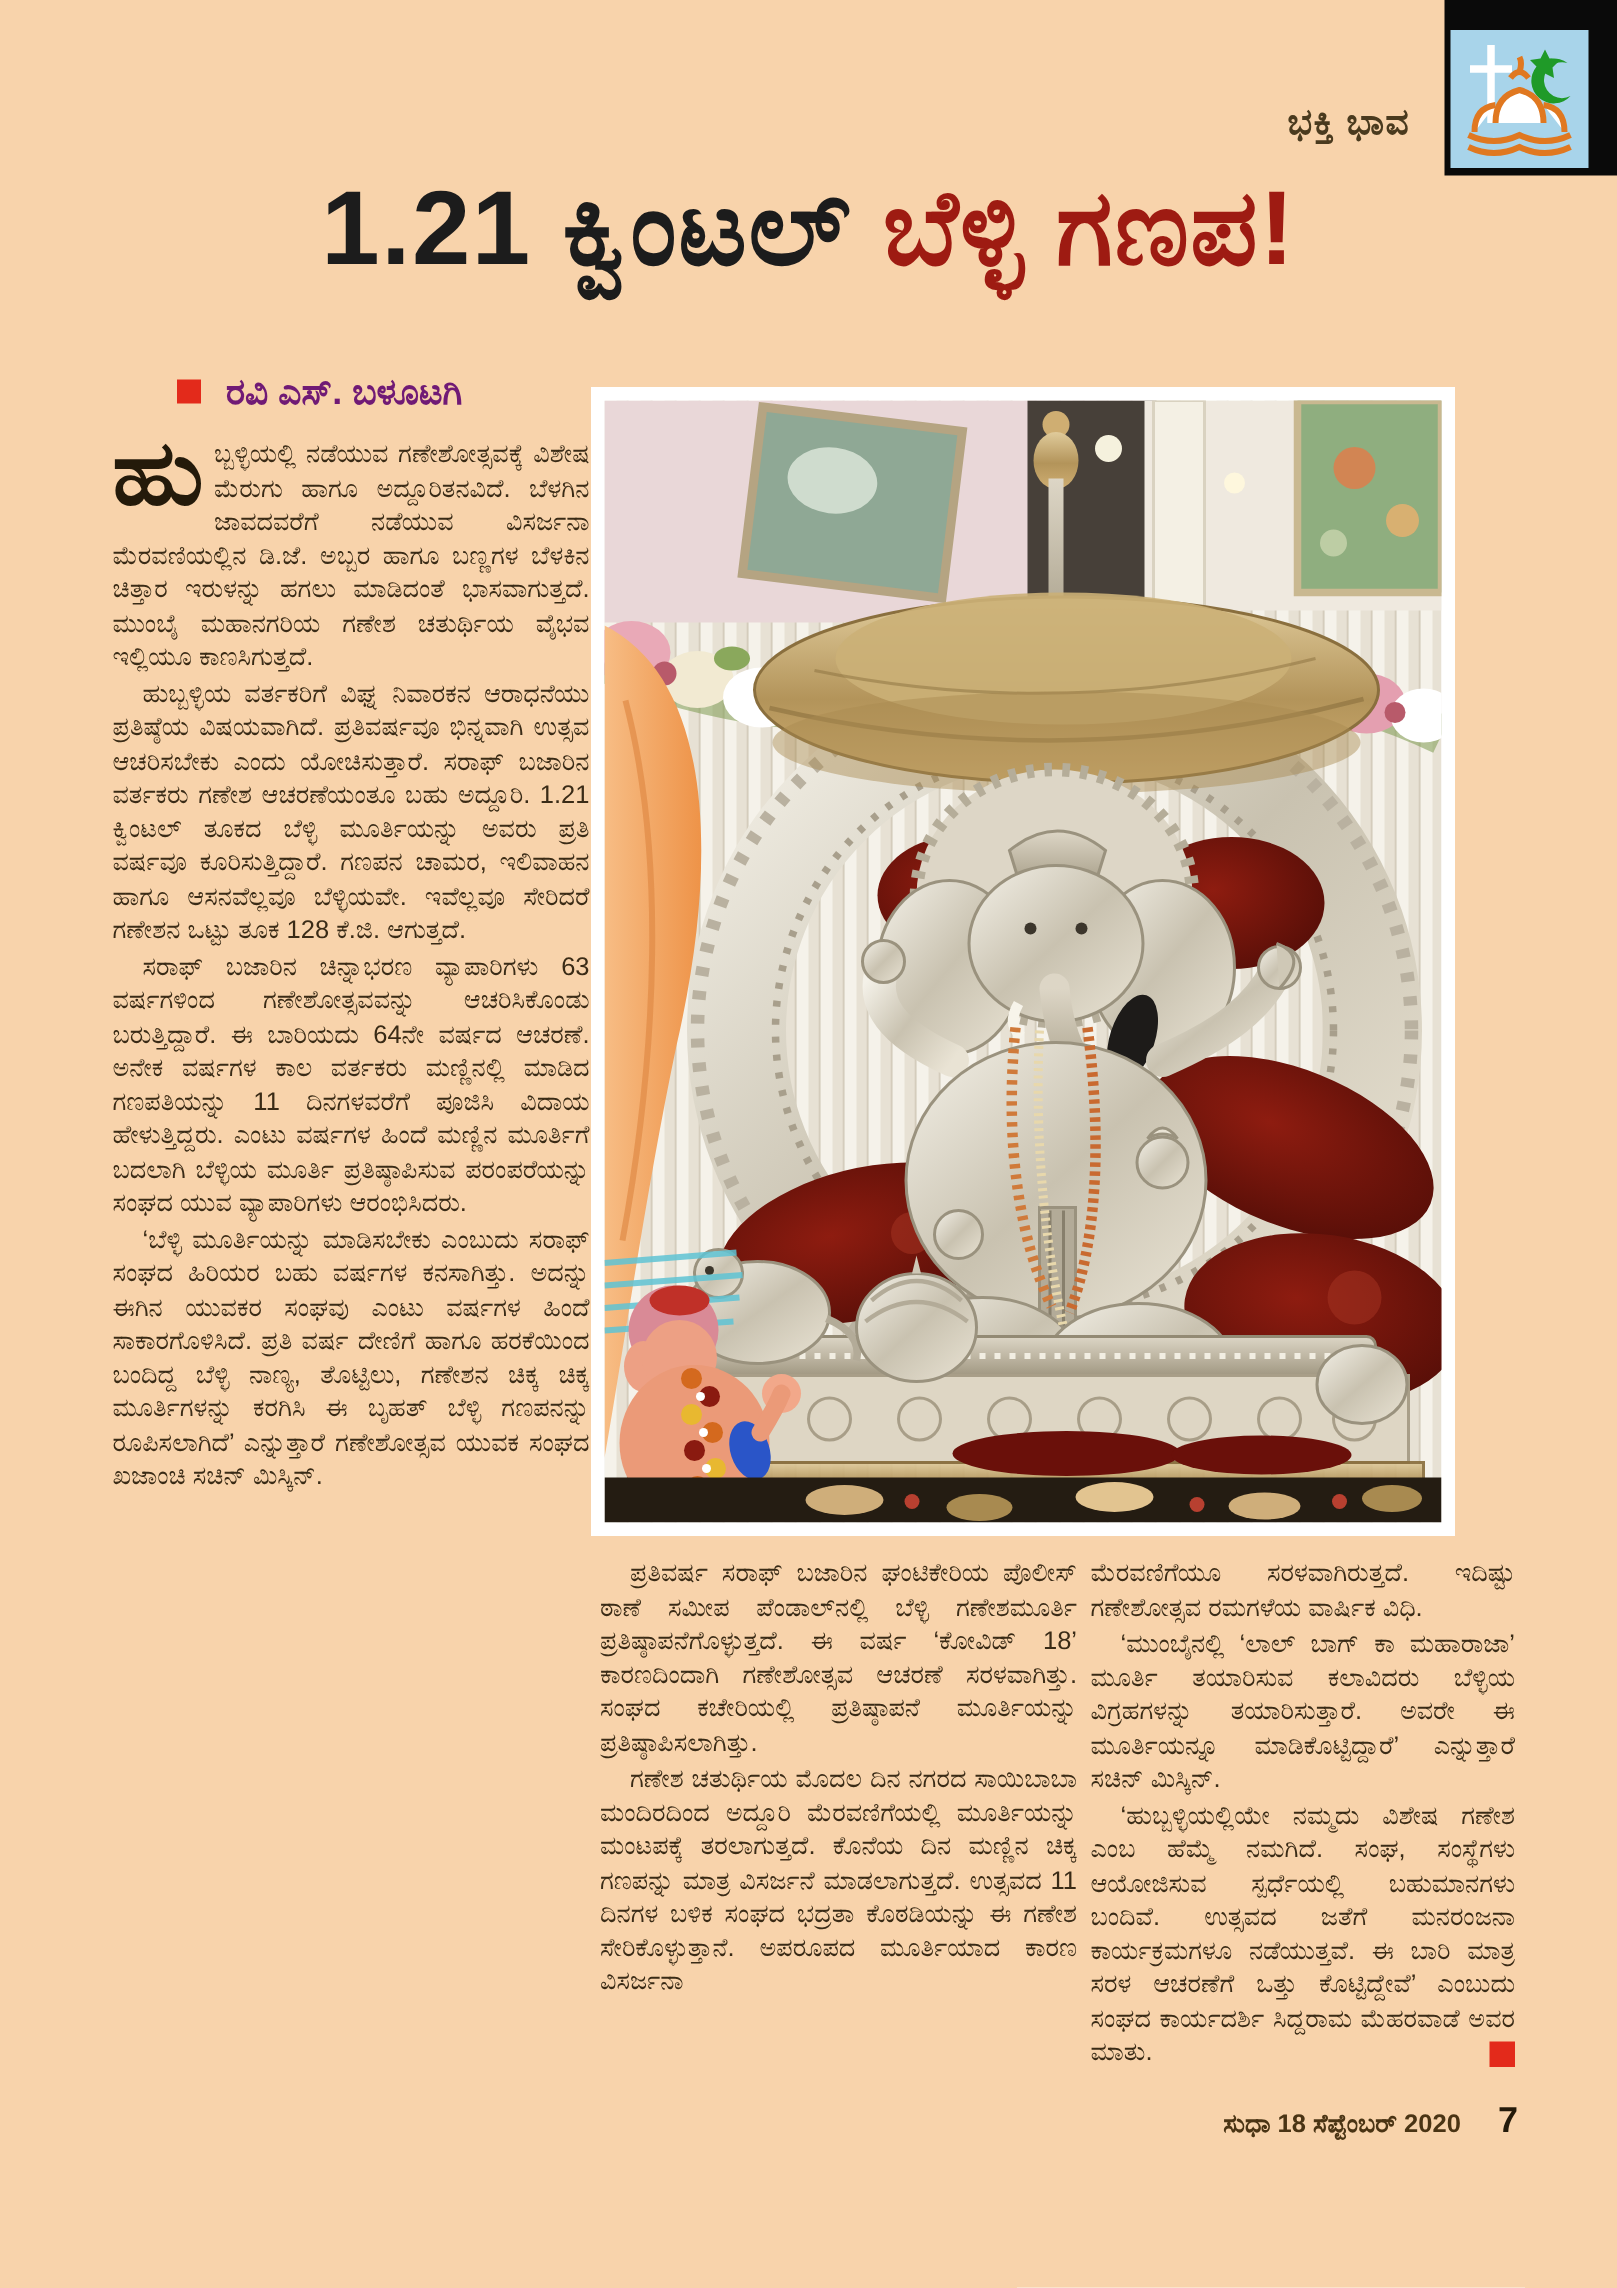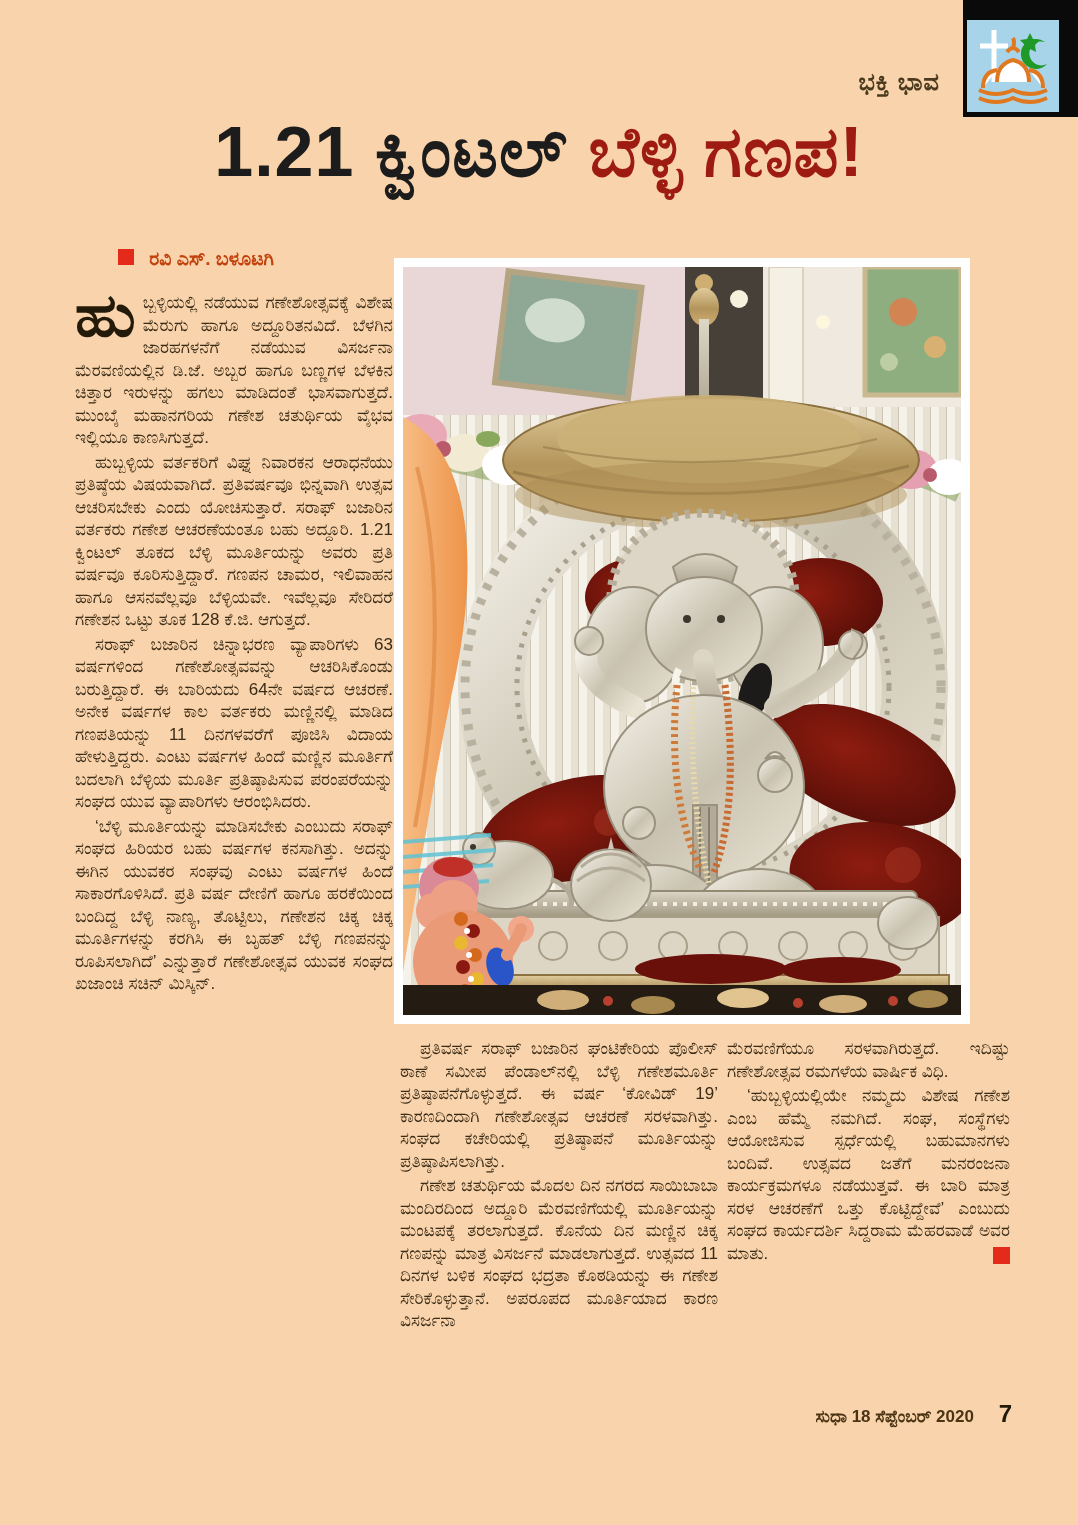--- a/index.html
+++ b/index.html
@@ -20,21 +20,21 @@
   }
   
   .headline{
     position:absolute;left:0;top:116px;width:1078px;
     text-align:center;font-weight:bold;font-size:70px;line-height:1.05;
     letter-spacing:1px;white-space:nowrap;
   }
   .headline .hl-black{color:#1c1c1c;}
   .headline .hl-red{color:#9e1b12;}
   
-  .byline{position:absolute;left:118px;top:248px;font-size:19px;font-weight:bold;color:#c2410c;}
+  .byline{position:absolute;left:118px;top:248px;font-size:24px;font-weight:bold;color:#701a75;}
   .byline .sq{display:inline-block;width:16px;height:16px;background:#e32a1b;margin-right:10px;}
   
   .col{position:absolute;font-size:17px;line-height:22.5px;text-align:justify;color:#3a2b16;}
   .col p{margin:0 0 2px 0;text-indent:20px;}
   .col p.noindent{text-indent:0;}
   .col-left{left:75px;top:292px;width:318px;}
   .col-mid{left:400px;top:1038px;width:318px;}
   .col-right{left:727px;top:1038px;width:283px;}
   .dropcap{
     float:left;font-size:60px;line-height:44px;font-weight:bold;color:#241a0a;
@@ -89,21 +89,21 @@
     <span class="hl-red">ಬೆಳ್ಳಿ ಗಣಪ!</span>
   </div>
 
   <div class="byline">
     <span class="sq"></span>
     <span>ರವಿ ಎಸ್. ಬಳೂಟಗಿ</span>
   </div>
 
   <div class="col col-left">
     <p class="noindent">
-      <span class="dropcap">ಹು</span><span>ಬ್ಬಳ್ಳಿಯಲ್ಲಿ ನಡೆಯುವ ಗಣೇಶೋತ್ಸವಕ್ಕೆ ವಿಶೇಷ ಮೆರುಗು ಹಾಗೂ ಅದ್ದೂರಿತನವಿದೆ. ಬೆಳಗಿನ ಜಾರಹಗಳನೆಗೆ ನಡೆಯುವ ವಿಸರ್ಜನಾ ಮೆರವಣಿಯಲ್ಲಿನ ಡಿ.ಜೆ. ಅಬ್ಬರ ಹಾಗೂ ಬಣ್ಣಗಳ ಬೆಳಕಿನ ಚಿತ್ತಾರ ಇರುಳನ್ನು ಹಗಲು ಮಾಡಿದಂತೆ ಭಾಸವಾಗುತ್ತದೆ. ಮುಂಬೈ ಮಹಾನಗರಿಯ ಗಣೇಶ ಚತುರ್ಥಿಯ ವೈಭವ ಇಲ್ಲಿಯೂ ಕಾಣಸಿಗುತ್ತದೆ.</span>
+      <span class="dropcap">ಹು</span><span>ಬ್ಬಳ್ಳಿಯಲ್ಲಿ ನಡೆಯುವ ಗಣೇಶೋತ್ಸವಕ್ಕೆ ವಿಶೇಷ ಮೆರುಗು ಹಾಗೂ ಅದ್ದೂರಿತನವಿದೆ. ಬೆಳಗಿನ ಜಾವದವರೆಗೆ ನಡೆಯುವ ವಿಸರ್ಜನಾ ಮೆರವಣಿಯಲ್ಲಿನ ಡಿ.ಜೆ. ಅಬ್ಬರ ಹಾಗೂ ಬಣ್ಣಗಳ ಬೆಳಕಿನ ಚಿತ್ತಾರ ಇರುಳನ್ನು ಹಗಲು ಮಾಡಿದಂತೆ ಭಾಸವಾಗುತ್ತದೆ. ಮುಂಬೈ ಮಹಾನಗರಿಯ ಗಣೇಶ ಚತುರ್ಥಿಯ ವೈಭವ ಇಲ್ಲಿಯೂ ಕಾಣಸಿಗುತ್ತದೆ.</span>
     </p>
     <p>ಹುಬ್ಬಳ್ಳಿಯ ವರ್ತಕರಿಗೆ ವಿಘ್ನ ನಿವಾರಕನ ಆರಾಧನೆಯು ಪ್ರತಿಷ್ಠೆಯ ವಿಷಯವಾಗಿದೆ. ಪ್ರತಿವರ್ಷವೂ ಭಿನ್ನವಾಗಿ ಉತ್ಸವ ಆಚರಿಸಬೇಕು ಎಂದು ಯೋಚಿಸುತ್ತಾರೆ. ಸರಾಫ್ ಬಜಾರಿನ ವರ್ತಕರು ಗಣೇಶ ಆಚರಣೆಯಂತೂ ಬಹು ಅದ್ದೂರಿ. 1.21 ಕ್ವಿಂಟಲ್ ತೂಕದ ಬೆಳ್ಳಿ ಮೂರ್ತಿಯನ್ನು ಅವರು ಪ್ರತಿ ವರ್ಷವೂ ಕೂರಿಸುತ್ತಿದ್ದಾರೆ. ಗಣಪನ ಚಾಮರ, ಇಲಿವಾಹನ ಹಾಗೂ ಆಸನವೆಲ್ಲವೂ ಬೆಳ್ಳಿಯವೇ. ಇವೆಲ್ಲವೂ ಸೇರಿದರೆ ಗಣೇಶನ ಒಟ್ಟು ತೂಕ 128 ಕೆ.ಜಿ. ಆಗುತ್ತದೆ.</p>
     <p>ಸರಾಫ್ ಬಜಾರಿನ ಚಿನ್ನಾಭರಣ ವ್ಯಾಪಾರಿಗಳು 63 ವರ್ಷಗಳಿಂದ ಗಣೇಶೋತ್ಸವವನ್ನು ಆಚರಿಸಿಕೊಂಡು ಬರುತ್ತಿದ್ದಾರೆ. ಈ ಬಾರಿಯದು 64ನೇ ವರ್ಷದ ಆಚರಣೆ. ಅನೇಕ ವರ್ಷಗಳ ಕಾಲ ವರ್ತಕರು ಮಣ್ಣಿನಲ್ಲಿ ಮಾಡಿದ ಗಣಪತಿಯನ್ನು 11 ದಿನಗಳವರೆಗೆ ಪೂಜಿಸಿ ವಿದಾಯ ಹೇಳುತ್ತಿದ್ದರು. ಎಂಟು ವರ್ಷಗಳ ಹಿಂದೆ ಮಣ್ಣಿನ ಮೂರ್ತಿಗೆ ಬದಲಾಗಿ ಬೆಳ್ಳಿಯ ಮೂರ್ತಿ ಪ್ರತಿಷ್ಠಾಪಿಸುವ ಪರಂಪರೆಯನ್ನು ಸಂಘದ ಯುವ ವ್ಯಾಪಾರಿಗಳು ಆರಂಭಿಸಿದರು.</p>
     <p>‘ಬೆಳ್ಳಿ ಮೂರ್ತಿಯನ್ನು ಮಾಡಿಸಬೇಕು ಎಂಬುದು ಸರಾಫ್ ಸಂಘದ ಹಿರಿಯರ ಬಹು ವರ್ಷಗಳ ಕನಸಾಗಿತ್ತು. ಅದನ್ನು ಈಗಿನ ಯುವಕರ ಸಂಘವು ಎಂಟು ವರ್ಷಗಳ ಹಿಂದೆ ಸಾಕಾರಗೊಳಿಸಿದೆ. ಪ್ರತಿ ವರ್ಷ ದೇಣಿಗೆ ಹಾಗೂ ಹರಕೆಯಿಂದ ಬಂದಿದ್ದ ಬೆಳ್ಳಿ ನಾಣ್ಯ, ತೊಟ್ಟಿಲು, ಗಣೇಶನ ಚಿಕ್ಕ ಚಿಕ್ಕ ಮೂರ್ತಿಗಳನ್ನು ಕರಗಿಸಿ ಈ ಬೃಹತ್ ಬೆಳ್ಳಿ ಗಣಪನನ್ನು ರೂಪಿಸಲಾಗಿದೆ’ ಎನ್ನುತ್ತಾರೆ ಗಣೇಶೋತ್ಸವ ಯುವಕ ಸಂಘದ ಖಜಾಂಚಿ ಸಚಿನ್ ಮಿಸ್ಕಿನ್.</p>
   </div>
 
   <div class="photo-frame">
     <svg width="558" height="748" viewBox="0 0 558 748">
       <defs>
         <linearGradient id="silver" x1="0" y1="0" x2="1" y2="1">
@@ -321,26 +321,27 @@
         <ellipse cx="440" cy="737" rx="24" ry="9" fill="#cfae7a"></ellipse>
         <ellipse cx="525" cy="732" rx="20" ry="9" fill="#a88a50"></ellipse>
         <circle cx="205" cy="734" r="5" fill="#b84030"></circle>
         <circle cx="395" cy="736" r="5" fill="#b84030"></circle>
         <circle cx="490" cy="734" r="5" fill="#b84030"></circle>
       </g>
     </svg>
   </div>
 
   <div class="col col-mid">
-    <p>ಪ್ರತಿವರ್ಷ ಸರಾಫ್ ಬಜಾರಿನ ಘಂಟಿಕೇರಿಯ ಪೊಲೀಸ್ ಠಾಣೆ ಸಮೀಪ ಪೆಂಡಾಲ್‌ನಲ್ಲಿ ಬೆಳ್ಳಿ ಗಣೇಶಮೂರ್ತಿ ಪ್ರತಿಷ್ಠಾಪನೆಗೊಳ್ಳುತ್ತದೆ. ಈ ವರ್ಷ ‘ಕೋವಿಡ್ 19’ ಕಾರಣದಿಂದಾಗಿ ಗಣೇಶೋತ್ಸವ ಆಚರಣೆ ಸರಳವಾಗಿತ್ತು. ಸಂಘದ ಕಚೇರಿಯಲ್ಲಿ ಪ್ರತಿಷ್ಠಾಪನೆ ಮೂರ್ತಿಯನ್ನು ಪ್ರತಿಷ್ಠಾಪಿಸಲಾಗಿತ್ತು.</p>
+    <p>ಪ್ರತಿವರ್ಷ ಸರಾಫ್ ಬಜಾರಿನ ಘಂಟಿಕೇರಿಯ ಪೊಲೀಸ್ ಠಾಣೆ ಸಮೀಪ ಪೆಂಡಾಲ್‌ನಲ್ಲಿ ಬೆಳ್ಳಿ ಗಣೇಶಮೂರ್ತಿ ಪ್ರತಿಷ್ಠಾಪನೆಗೊಳ್ಳುತ್ತದೆ. ಈ ವರ್ಷ ‘ಕೋವಿಡ್ 18’ ಕಾರಣದಿಂದಾಗಿ ಗಣೇಶೋತ್ಸವ ಆಚರಣೆ ಸರಳವಾಗಿತ್ತು. ಸಂಘದ ಕಚೇರಿಯಲ್ಲಿ ಪ್ರತಿಷ್ಠಾಪನೆ ಮೂರ್ತಿಯನ್ನು ಪ್ರತಿಷ್ಠಾಪಿಸಲಾಗಿತ್ತು.</p>
     <p>ಗಣೇಶ ಚತುರ್ಥಿಯ ಮೊದಲ ದಿನ ನಗರದ ಸಾಯಿಬಾಬಾ ಮಂದಿರದಿಂದ ಅದ್ದೂರಿ ಮೆರವಣಿಗೆಯಲ್ಲಿ ಮೂರ್ತಿಯನ್ನು ಮಂಟಪಕ್ಕೆ ತರಲಾಗುತ್ತದೆ. ಕೊನೆಯ ದಿನ ಮಣ್ಣಿನ ಚಿಕ್ಕ ಗಣಪನ್ನು ಮಾತ್ರ ವಿಸರ್ಜನೆ ಮಾಡಲಾಗುತ್ತದೆ. ಉತ್ಸವದ 11 ದಿನಗಳ ಬಳಿಕ ಸಂಘದ ಭದ್ರತಾ ಕೊಠಡಿಯನ್ನು ಈ ಗಣೇಶ ಸೇರಿಕೊಳ್ಳುತ್ತಾನೆ. ಅಪರೂಪದ ಮೂರ್ತಿಯಾದ ಕಾರಣ ವಿಸರ್ಜನಾ</p>
   </div>
 
   <div class="col col-right">
     <p class="noindent">ಮೆರವಣಿಗೆಯೂ ಸರಳವಾಗಿರುತ್ತದೆ. ಇದಿಷ್ಟು ಗಣೇಶೋತ್ಸವ ರಮಗಳೆಯ ವಾರ್ಷಿಕ ವಿಧಿ.</p>
+    <p>‘ಮುಂಬೈನಲ್ಲಿ ‘ಲಾಲ್ ಬಾಗ್ ಕಾ ಮಹಾರಾಜಾ’ ಮೂರ್ತಿ ತಯಾರಿಸುವ ಕಲಾವಿದರು ಬೆಳ್ಳಿಯ ವಿಗ್ರಹಗಳನ್ನು ತಯಾರಿಸುತ್ತಾರೆ. ಅವರೇ ಈ ಮೂರ್ತಿಯನ್ನೂ ಮಾಡಿಕೊಟ್ಟಿದ್ದಾರೆ’ ಎನ್ನುತ್ತಾರೆ ಸಚಿನ್ ಮಿಸ್ಕಿನ್.</p>
     <p>
       <span>‘ಹುಬ್ಬಳ್ಳಿಯಲ್ಲಿಯೇ ನಮ್ಮದು ವಿಶೇಷ ಗಣೇಶ ಎಂಬ ಹೆಮ್ಮೆ ನಮಗಿದೆ. ಸಂಘ, ಸಂಸ್ಥೆಗಳು ಆಯೋಜಿಸುವ ಸ್ಪರ್ಧೆಯಲ್ಲಿ ಬಹುಮಾನಗಳು ಬಂದಿವೆ. ಉತ್ಸವದ ಜತೆಗೆ ಮನರಂಜನಾ ಕಾರ್ಯಕ್ರಮಗಳೂ ನಡೆಯುತ್ತವೆ. ಈ ಬಾರಿ ಮಾತ್ರ ಸರಳ ಆಚರಣೆಗೆ ಒತ್ತು ಕೊಟ್ಟಿದ್ದೇವೆ’ ಎಂಬುದು ಸಂಘದ ಕಾರ್ಯದರ್ಶಿ ಸಿದ್ದರಾಮ ಮೆಹರವಾಡೆ ಅವರ ಮಾತು.</span>
       <span class="endmark"></span>
     </p>
   </div>
 
   <div class="footer">
     <span>ಸುಧಾ 18 ಸೆಪ್ಟೆಂಬರ್ 2020</span>
     <span class="pageno">7</span>
   </div>

